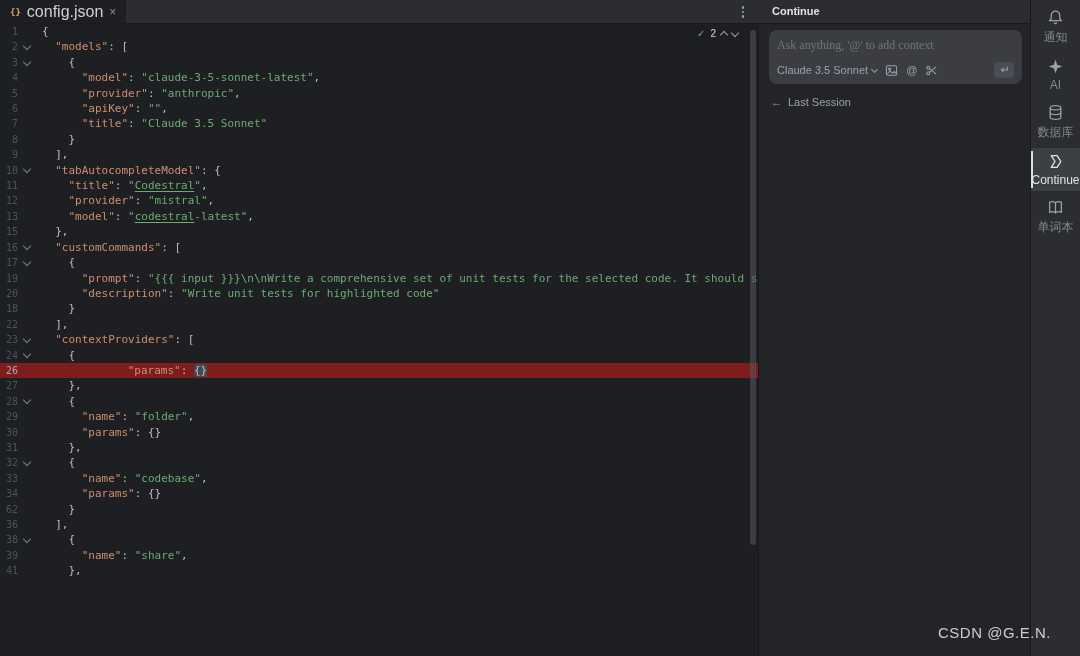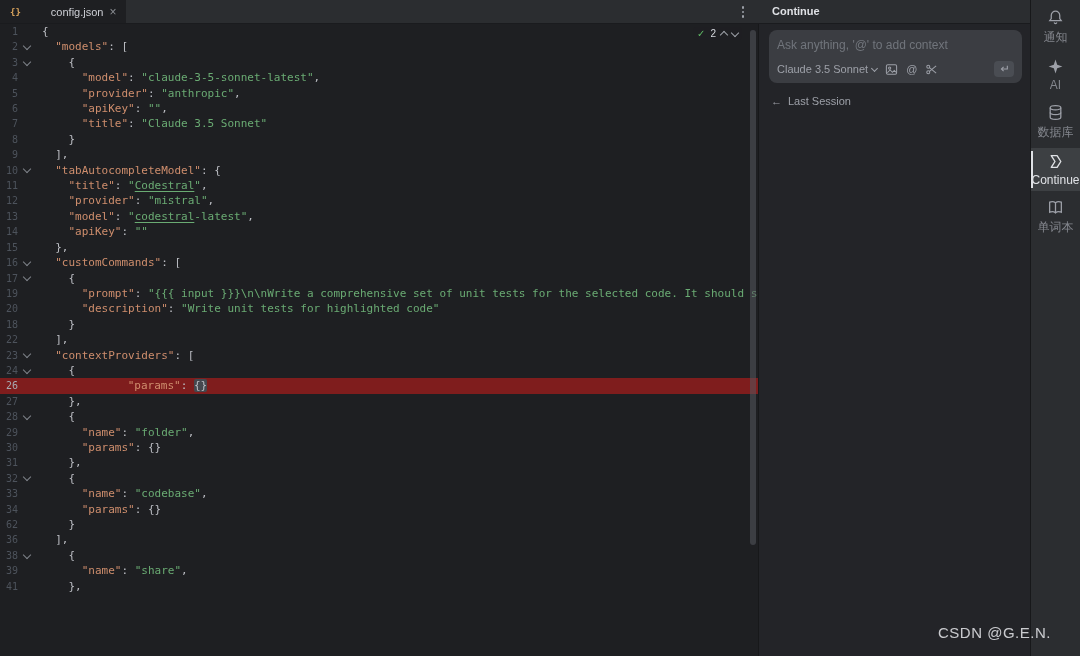--- a/index.html
+++ b/index.html
@@ -6,21 +6,21 @@
   body{width:1080px;height:656px;overflow:hidden;background:#1e1f22;
        font-family:"Liberation Sans","DejaVu Sans",sans-serif;}
   .app{position:relative;width:1080px;height:656px;}
 
   
   .topbar{position:absolute;left:0;top:0;width:1030px;height:24px;background:#2b2d30;
           border-bottom:1px solid #1a1b1e;box-sizing:border-box;z-index:5;}
   .tab{position:absolute;left:0;top:0;height:23px;display:flex;align-items:center;gap:6px;
        padding:0 10px;background:#1e1f22;cursor:pointer;}
   .json-icon{color:#d8a35c;font-family:"DejaVu Sans Mono",monospace;font-size:9px;font-weight:bold;}
-  .tab-label{color:#ced0d6;font-size:11px;margin-left:24px;}
+  .tab-label{color:#ced0d6;font-size:16px;}
   .tab-close{color:#8b8e94;font-size:12px;line-height:1;}
   .kebab{position:absolute;left:738px;top:5px;width:10px;height:14px;display:flex;
          flex-direction:column;align-items:center;justify-content:center;gap:2px;cursor:pointer;}
   .kebab i{width:2.5px;height:2.5px;border-radius:50%;background:#9da0a8;display:block;}
   .panel-title{position:absolute;left:772px;top:5px;font-size:11px;font-weight:700;color:#dfe1e5;}
 
   
   .editor{position:absolute;left:0;top:24px;width:758px;height:632px;background:#1e1f22;overflow:hidden;}
   .code-line{position:relative;height:15.42px;line-height:15.42px;display:flex;
              font-family:"DejaVu Sans Mono",monospace;font-size:11px;white-space:pre;}
@@ -46,21 +46,21 @@
   .chev.up{transform:rotate(-135deg);margin-top:3px;}
   .chev.down{transform:rotate(45deg);margin-top:-2px;}
 
   .scrollbar{position:absolute;right:2px;top:6px;width:6px;height:515px;background:#55585e;
              opacity:.55;border-radius:3px;cursor:pointer;}
 
   
   .panel{position:absolute;left:758px;top:24px;width:272px;height:632px;background:#232428;
          border-left:1px solid #17181a;box-sizing:border-box;}
   .chatbox{margin:6px 8px 0 10px;background:#3b3d42;border-radius:8px;padding:8px 8px 6px;cursor:text;}
-  .ph-text{color:#71757c;font-size:12px;}
+  .ph-text{color:#71757c;font-size:12px;font-family:Liberation Serif, serif;}
   .chat-controls{display:flex;align-items:center;margin-top:9px;gap:8px;}
   .model{display:flex;align-items:center;gap:4px;color:#9da0a8;font-size:11px;cursor:pointer;}
   .chev-sm{width:4px;height:4px;border-right:1.1px solid #9da0a8;border-bottom:1.1px solid #9da0a8;
            transform:rotate(45deg);display:inline-block;margin-top:-2px;}
   .ctl-icon{color:#9da0a8;font-size:11px;display:flex;align-items:center;cursor:pointer;}
   .ctl-icon svg{width:13px;height:13px;}
   .send{margin-left:auto;width:20px;height:16px;background:#4a4d53;border-radius:4px;display:flex;
         align-items:center;justify-content:center;color:#9da0a8;cursor:pointer;}
   .send svg{width:10px;height:10px;}
   .last-session{display:flex;gap:6px;align-items:center;color:#9da0a8;font-size:11px;
@@ -111,21 +111,20 @@
         <div class="code-line"><span class="lnum">4</span><span class="foldcol"></span><span class="ctext"><span class="t-p">      </span><span class="t-k">"model"</span><span class="t-p">: </span><span class="t-s">"claude-3-5-sonnet-latest"</span><span class="t-p">,</span></span></div>
         <div class="code-line"><span class="lnum">5</span><span class="foldcol"></span><span class="ctext"><span class="t-p">      </span><span class="t-k">"provider"</span><span class="t-p">: </span><span class="t-s">"anthropic"</span><span class="t-p">,</span></span></div>
         <div class="code-line"><span class="lnum">6</span><span class="foldcol"></span><span class="ctext"><span class="t-p">      </span><span class="t-k">"apiKey"</span><span class="t-p">: </span><span class="t-s">""</span><span class="t-p">,</span></span></div>
         <div class="code-line"><span class="lnum">7</span><span class="foldcol"></span><span class="ctext"><span class="t-p">      </span><span class="t-k">"title"</span><span class="t-p">: </span><span class="t-s">"Claude 3.5 Sonnet"</span></span></div>
         <div class="code-line"><span class="lnum">8</span><span class="foldcol"></span><span class="ctext"><span class="t-p">    }</span></span></div>
         <div class="code-line"><span class="lnum">9</span><span class="foldcol"></span><span class="ctext"><span class="t-p">  ],</span></span></div>
         <div class="code-line"><span class="lnum">10</span><span class="foldcol"><i class="chevron"></i></span><span class="ctext"><span class="t-p">  </span><span class="t-k">"tabAutocompleteModel"</span><span class="t-p">: {</span></span></div>
         <div class="code-line"><span class="lnum">11</span><span class="foldcol"></span><span class="ctext"><span class="t-p">    </span><span class="t-k">"title"</span><span class="t-p">: </span><span class="t-s">"</span><span class="t-s u">Codestral</span><span class="t-s">"</span><span class="t-p">,</span></span></div>
         <div class="code-line"><span class="lnum">12</span><span class="foldcol"></span><span class="ctext"><span class="t-p">    </span><span class="t-k">"provider"</span><span class="t-p">: </span><span class="t-s">"mistral"</span><span class="t-p">,</span></span></div>
         <div class="code-line"><span class="lnum">13</span><span class="foldcol"></span><span class="ctext"><span class="t-p">    </span><span class="t-k">"model"</span><span class="t-p">: </span><span class="t-s">"</span><span class="t-s u">codestral</span><span class="t-s">-latest"</span><span class="t-p">,</span></span></div>
-        <div class="code-line"><span class="lnum">14</span><span class="foldcol"></span><span class="ctext"><span class="t-p">    </span><span class="t-k">"apiKey"</span><span class="t-p">: </span><span class="t-s">""</span></span></div>
         <div class="code-line"><span class="lnum">15</span><span class="foldcol"></span><span class="ctext"><span class="t-p">  },</span></span></div>
         <div class="code-line"><span class="lnum">16</span><span class="foldcol"><i class="chevron"></i></span><span class="ctext"><span class="t-p">  </span><span class="t-k">"customCommands"</span><span class="t-p">: [</span></span></div>
         <div class="code-line"><span class="lnum">17</span><span class="foldcol"><i class="chevron"></i></span><span class="ctext"><span class="t-p">    {</span></span></div>
         <div class="code-line"><span class="lnum">19</span><span class="foldcol"></span><span class="ctext"><span class="t-p">      </span><span class="t-k">"prompt"</span><span class="t-p">: </span><span class="t-s">"{{{ input }}}\n\nWrite a comprehensive set of unit tests for the selected code. It should setup, run tests tha</span></span></div>
         <div class="code-line"><span class="lnum">20</span><span class="foldcol"></span><span class="ctext"><span class="t-p">      </span><span class="t-k">"description"</span><span class="t-p">: </span><span class="t-s">"Write unit tests for highlighted code"</span></span></div>
         <div class="code-line"><span class="lnum">18</span><span class="foldcol"></span><span class="ctext"><span class="t-p">    }</span></span></div>
         <div class="code-line"><span class="lnum">22</span><span class="foldcol"></span><span class="ctext"><span class="t-p">  ],</span></span></div>
         <div class="code-line"><span class="lnum">23</span><span class="foldcol"><i class="chevron"></i></span><span class="ctext"><span class="t-p">  </span><span class="t-k">"contextProviders"</span><span class="t-p">: [</span></span></div>
         <div class="code-line"><span class="lnum">24</span><span class="foldcol"><i class="chevron"></i></span><span class="ctext"><span class="t-p">    {</span></span></div>
         <div class="code-line current"><span class="lnum">26</span><span class="foldcol"></span><span class="ctext"><span class="t-p">      </span><span class="t-k">"params"</span><span class="t-p">: </span><span class="t-p hl">{}</span></span></div>

